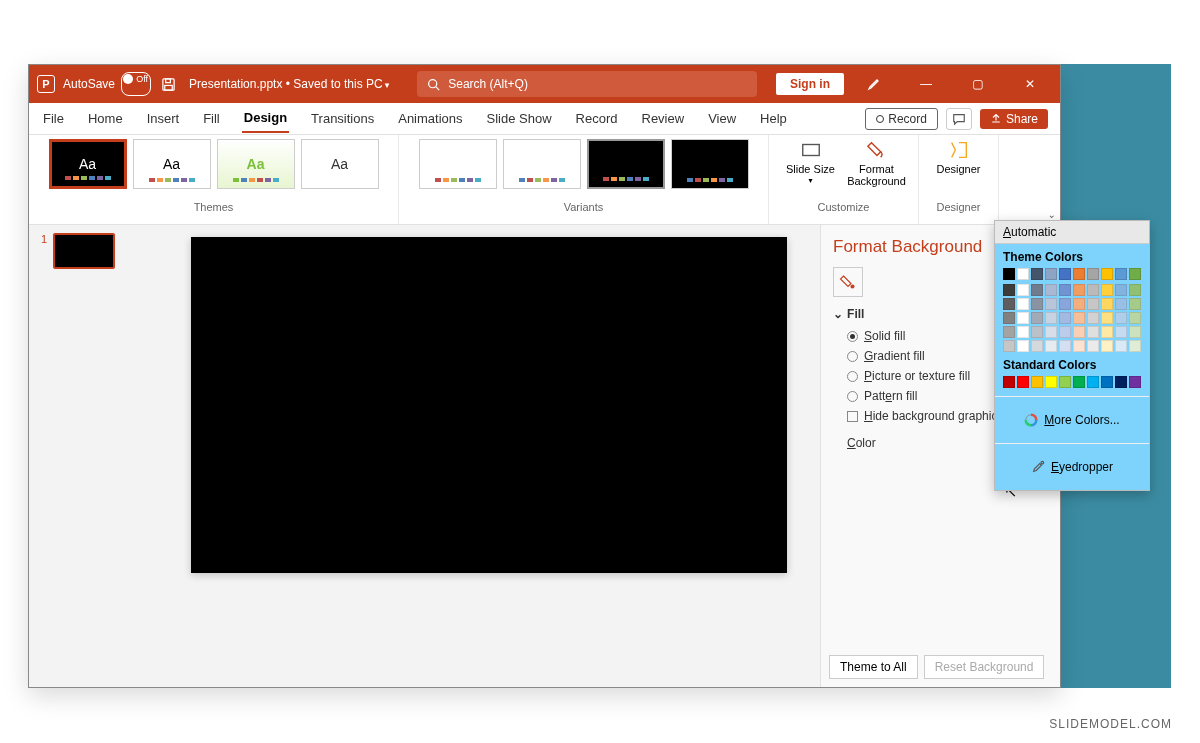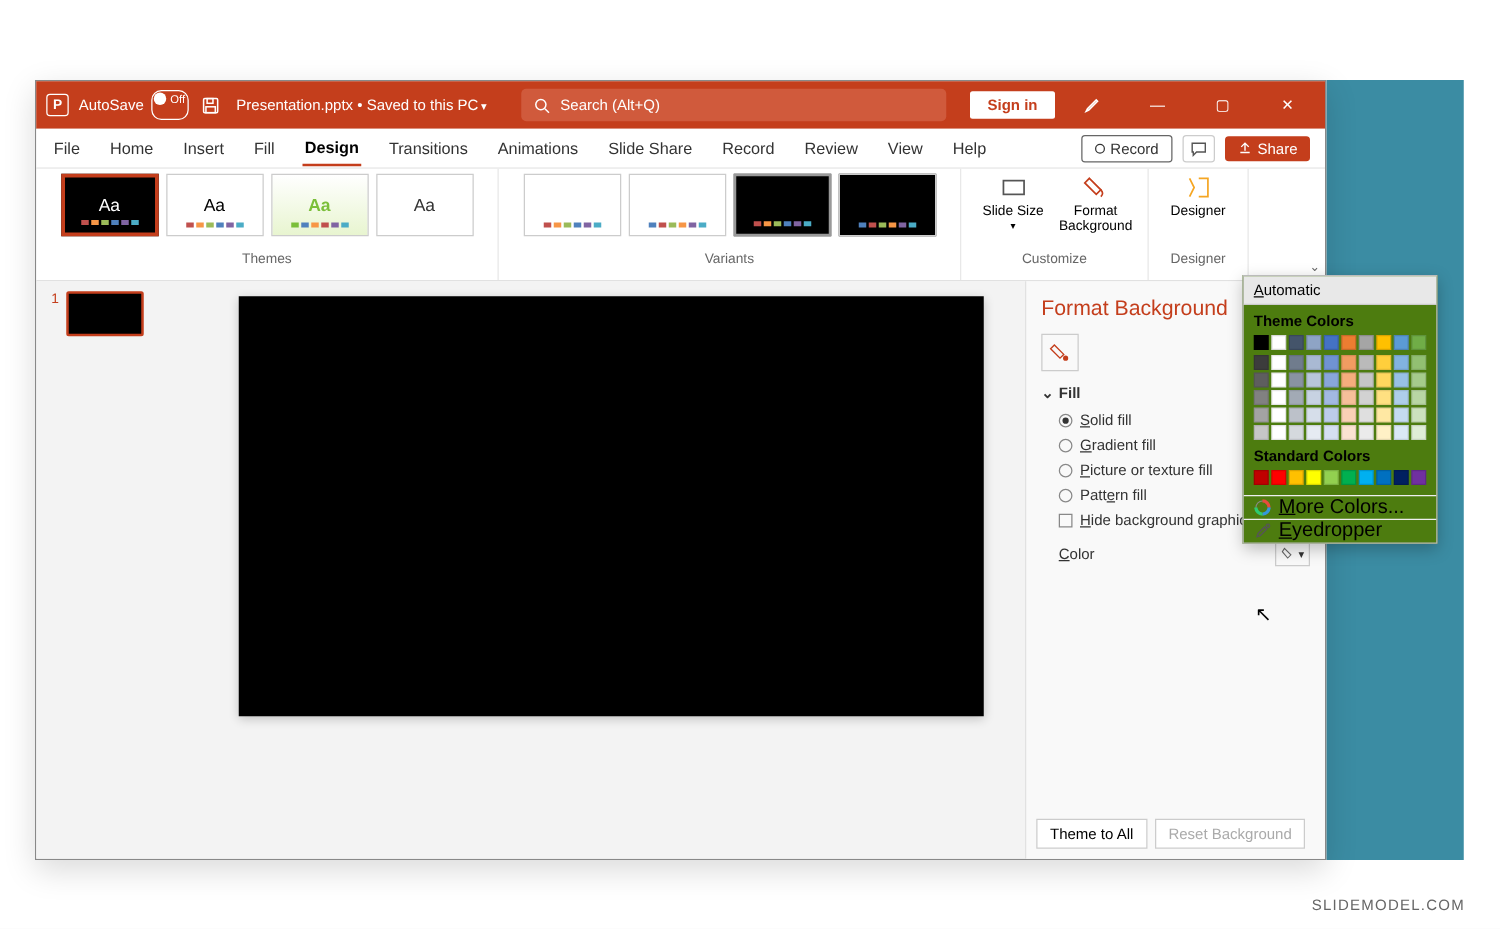--- a/index.html
+++ b/index.html
@@ -58,29 +58,29 @@
 .radio { width: 11px; height: 11px; border: 1px solid #888; border-radius: 50%; display: flex; align-items: center; justify-content: center; }
 .radio.sel::after { content: ""; width: 5px; height: 5px; background: #333; border-radius: 50%; }
 .checkbox { width: 11px; height: 11px; border: 1px solid #888; }
 .prop-row { display: flex; align-items: center; justify-content: space-between; padding-left: 14px; margin-top: 10px; }
 .color-chip { width: 28px; height: 20px; border: 1px solid #ccc; display: flex; align-items: center; justify-content: center; gap: 2px; font-size: 9px; }
 .trans-box { width: 48px; height: 20px; border: 1px solid #ccc; font-size: 11px; display: flex; align-items: center; justify-content: center; position: relative;}
 .spin-btns { position:absolute; right:1px; top:0; bottom:0; width:10px; display:flex; flex-direction:column; font-size:6px; color:#888;}
 .panel-footer { position: absolute; bottom: 8px; left: 8px; right: 8px; display: flex; gap: 6px; }
 .panel-footer button { font-size: 12px; padding: 4px 10px; border: 1px solid #ccc; background: #fff; }
 .panel-footer button.disabled { color: #aaa; }
-.color-popup { position: absolute; left: 994px; top: 220px; width: 156px; background: #4d7c0f; border: 1px solid #bbb; box-shadow: 0 4px 12px rgba(0,0,0,0.25); font-size: 12px; z-index: 10; }
+.color-popup { position: absolute; left: 994px; top: 220px; width: 156px; background: #7dd3fc; border: 1px solid #bbb; box-shadow: 0 4px 12px rgba(0,0,0,0.25); font-size: 12px; z-index: 10; }
 .cp-header { background: #e8e8e8; padding: 4px 8px; border-bottom: 1px solid #ccc; font-size: 12px; }
 .cp-section { padding: 6px 8px 4px; }
 .cp-label { font-weight: 600; font-size: 12px; margin-bottom: 4px; }
 .cp-grid { display: grid; grid-template-columns: repeat(10, 12px); gap: 2px; margin-bottom: 4px; }
 .cp-grid span { width: 12px; height: 12px; border: 1px solid rgba(0,0,0,0.15); }
 .cp-shade-grid { display: grid; grid-template-columns: repeat(10, 12px); grid-template-rows: repeat(5, 12px); gap: 2px; margin-bottom: 6px; }
 .cp-shade-grid span { width: 12px; height: 12px; border: 1px solid rgba(0,0,0,0.1); }
-.cp-row { display: flex; align-items: center; gap: 6px; padding: 0 8px; font-size: 16px; border-top: 1px solid #eee; }
+.cp-row { display: flex; align-items: center; gap: 6px; padding: 16px 8px; font-size: 12px; border-top: 1px solid #eee; justify-content: center; }
 .right-teal { position: absolute; left: 1061px; top: 64px; width: 110px; height: 624px; background: #3b8ca3; }
 .footer-brand { position: absolute; right: 28px; bottom: 12px; font-size: 12px; letter-spacing: 1px; color: #666; }
 .u { text-decoration: underline; }
 .slider-track { flex:1; height:2px; background:#ccc; margin:0 6px; position:relative;}
 .slider-track::after{content:"";position:absolute;left:0;top:-3px;width:2px;height:8px;background:#666;}
 </style>
 </head>
 <body>
 
 <div class="right-teal"></div>
@@ -123,21 +123,21 @@
   </div>
 
   <div class="menubar">
     <span class="tab">File</span>
     <span class="tab">Home</span>
     <span class="tab">Insert</span>
     <span class="tab">Fill</span>
     <span class="tab active">Design</span>
     <span class="tab">Transitions</span>
     <span class="tab">Animations</span>
-    <span class="tab">Slide Share</span>
+    <span class="tab">Slide Show</span>
     <span class="tab">Record</span>
     <span class="tab">Review</span>
     <span class="tab">View</span>
     <span class="tab">Help</span>
     <div class="menubar-right">
       <div class="record-btn">
           <span class="record-dot"></span>
           <span>Record</span>
         </div>
       <div class="comment-btn">

